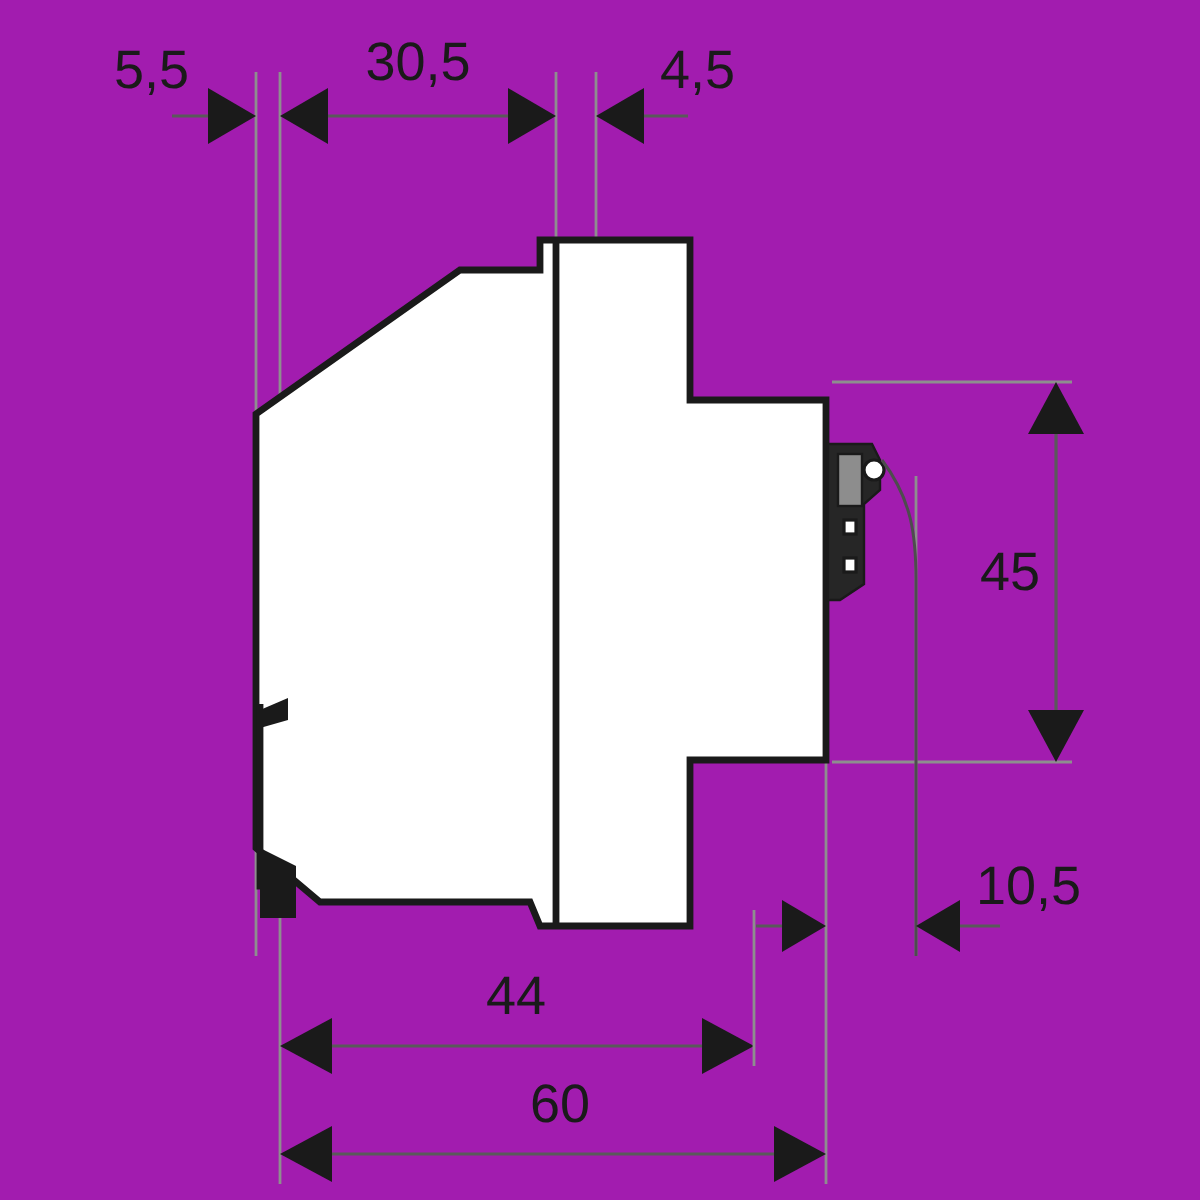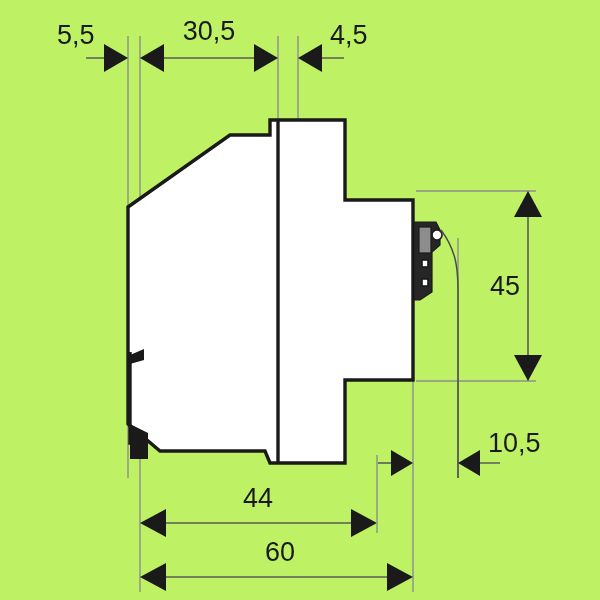--- a/index.html
+++ b/index.html
@@ -7,21 +7,21 @@
     padding: 0;
     background: #ffffff;
   }
   body {
     font-family: "Liberation Sans", sans-serif;
   }
   #drawing-root {
     position: relative;
     width: 600px;
     height: 600px;
-    background: #bef264;
+    background: #a21caf;
     overflow: hidden;
   }
   svg.cad {
     display: block;
     width: 600px;
     height: 600px;
   }
   .dim-text {
     font-family: "Liberation Sans", sans-serif;
     font-size: 27px;

